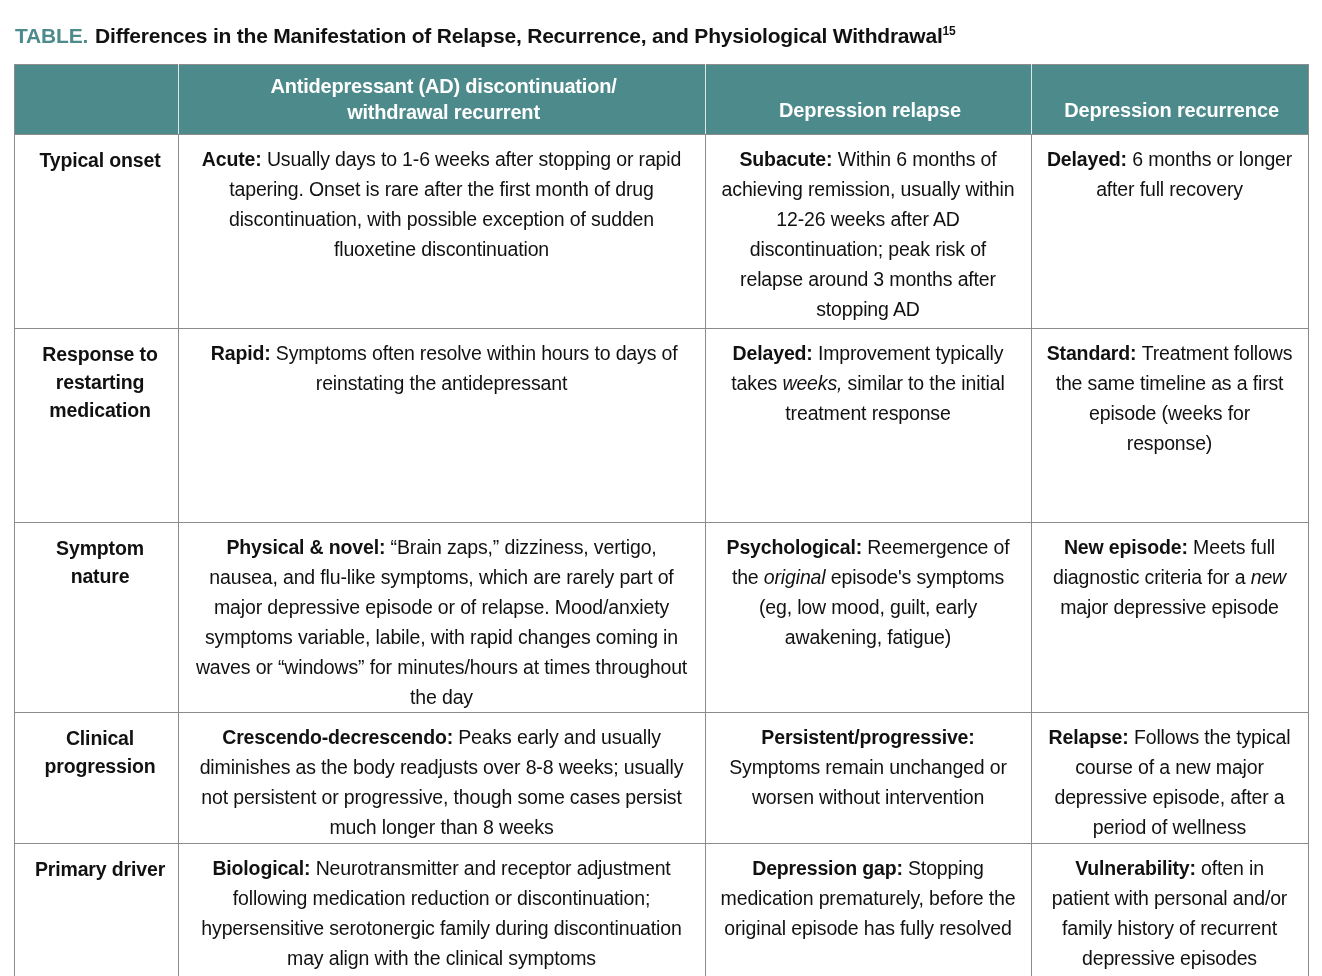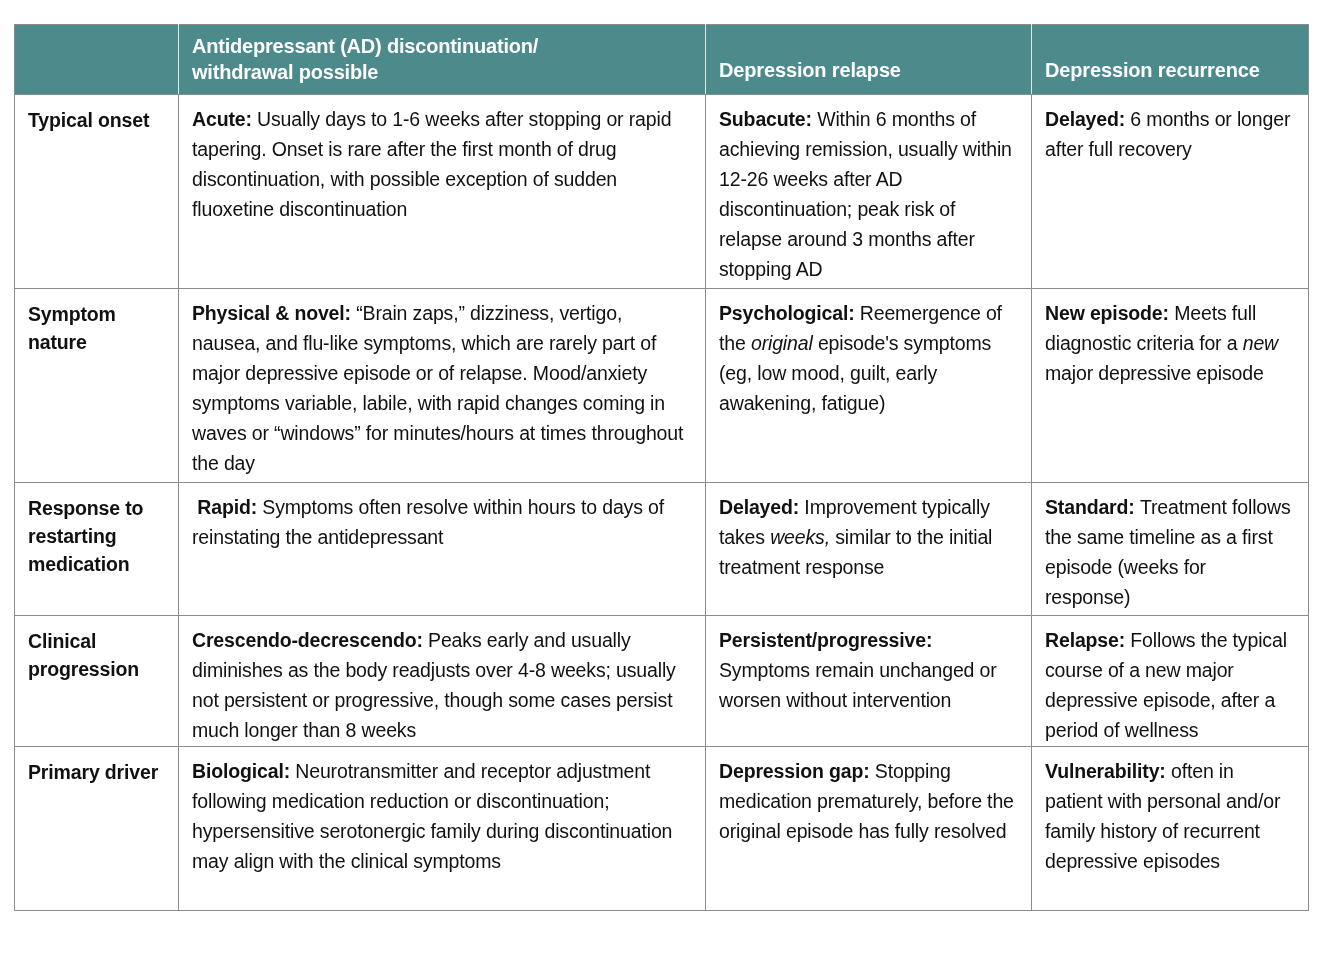--- a/index.html
+++ b/index.html
@@ -18,21 +18,21 @@
   .caption .caption-label { color: #4d8a8c; }
   .caption .caption-text { margin-left: 7px; }
   .caption sup { font-size: 12px; vertical-align: super; line-height: 0; }
 
   table.cmp {
     border-collapse: collapse; table-layout: fixed;
     width: 1294px;
   }
   .cmp th, .cmp td {
     border: 1px solid #8c8c8c;
-    vertical-align: top; text-align: left;
+    vertical-align: top; text-align: center;
     font-size: 19.5px; line-height: 30px; letter-spacing: -0.15px;
     padding: 9px 14px 0 13px;
   }
   
   .cmp thead tr { height: 70px; }
   .cmp thead th {
     background: #4d8a8c; color: #ffffff;
     vertical-align: bottom; font-weight: 700; font-size: 20px;
     padding: 0 10px 9px 13px;
     border-left-color: #dce8e8; border-right-color: #dce8e8;
@@ -53,65 +53,66 @@
     background: #ffffff;
   }
   .b { font-weight: 700; margin-top: 36px; }
   .i { font-style: italic; }
 </style>
 </head>
 <body>
 
 <div class="page">
 
+  <p class="caption"><span class="caption-label">TABLE.</span><span class="caption-text">Differences in the Manifestation of Relapse, Recurrence, and Physiological Withdrawal</span><sup>15</sup></p>
 
   <table class="cmp">
     <colgroup>
       <col style="width:164px">
       <col style="width:527px">
       <col style="width:326px">
       <col style="width:277px">
     </colgroup>
     <thead>
       <tr>
         <th></th>
         <th>
           <span class="hline">Antidepressant (AD) discontinuation/</span>
-          <span class="hline">withdrawal possible</span>
+          <span class="hline">withdrawal recurrent</span>
         </th>
         <th>
           <span>Depression relapse</span>
         </th>
         <th>
           <span>Depression recurrence</span>
         </th>
       </tr>
     </thead>
     <tbody>
       <tr>
         <th>Typical onset</th>
         <td><span class="b">Acute: </span><span>Usually days to 1-6 weeks after stopping or rapid tapering. Onset is rare after the first month of drug discontinuation, with possible exception of sudden fluoxetine discontinuation</span></td>
         <td><span class="b">Subacute: </span><span>Within 6 months of achieving remission, usually within 12-26 weeks after AD discontinuation; peak risk of relapse around 3 months after stopping AD</span></td>
         <td><span class="b">Delayed: </span><span>6 months or longer after full recovery</span></td>
       </tr>
       <tr>
+        <th>Response to restarting medication</th>
+        <td><span class="b">&nbsp;Rapid: </span><span>Symptoms often resolve within hours to days of reinstating the antidepressant</span></td>
+        <td><span class="b">Delayed: </span><span>Improvement typically takes </span><span class="i">weeks,</span><span> similar to the initial treatment response</span></td>
+        <td><span class="b">Standard: </span><span>Treatment follows the same timeline as a first episode (weeks for response)</span></td>
+      </tr>
+      <tr>
         <th>Symptom nature</th>
         <td><span class="b">Physical &amp; novel: </span><span>“Brain zaps,” dizziness, vertigo, nausea, and flu-like symptoms, which are rarely part of major depressive episode or of relapse. Mood/anxiety symptoms variable, labile, with rapid changes coming in waves or “windows” for minutes/hours at times throughout the day</span></td>
         <td><span class="b">Psychological: </span><span>Reemergence of the </span><span class="i">original</span><span> episode's symptoms (eg, low mood, guilt, early awakening, fatigue)</span></td>
         <td><span class="b">New episode: </span><span>Meets full diagnostic criteria for a </span><span class="i">new</span><span> major depressive episode</span></td>
       </tr>
       <tr>
-        <th>Response to restarting medication</th>
-        <td><span class="b">&nbsp;Rapid: </span><span>Symptoms often resolve within hours to days of reinstating the antidepressant</span></td>
-        <td><span class="b">Delayed: </span><span>Improvement typically takes </span><span class="i">weeks,</span><span> similar to the initial treatment response</span></td>
-        <td><span class="b">Standard: </span><span>Treatment follows the same timeline as a first episode (weeks for response)</span></td>
-      </tr>
-      <tr>
         <th>Clinical progression</th>
-        <td><span class="b">Crescendo-decrescendo: </span><span>Peaks early and usually diminishes as the body readjusts over 4-8 weeks; usually not persistent or progressive, though some cases persist much longer than 8 weeks</span></td>
+        <td><span class="b">Crescendo-decrescendo: </span><span>Peaks early and usually diminishes as the body readjusts over 8-8 weeks; usually not persistent or progressive, though some cases persist much longer than 8 weeks</span></td>
         <td><span class="b">Persistent/progressive: </span><span>Symptoms remain unchanged or worsen without intervention</span></td>
         <td><span class="b">Relapse: </span><span>Follows the typical course of a new major depressive episode, after a period of wellness</span></td>
       </tr>
       <tr>
         <th>Primary driver</th>
         <td><span class="b">Biological: </span><span>Neurotransmitter and receptor adjustment following medication reduction or discontinuation; hypersensitive serotonergic family during discontinuation may align with the clinical symptoms</span></td>
         <td><span class="b">Depression gap: </span><span>Stopping medication prematurely, before the original episode has fully resolved</span></td>
         <td><span class="b">Vulnerability: </span><span>often in patient with personal and/or family history of recurrent depressive episodes</span></td>
       </tr>
     </tbody>

